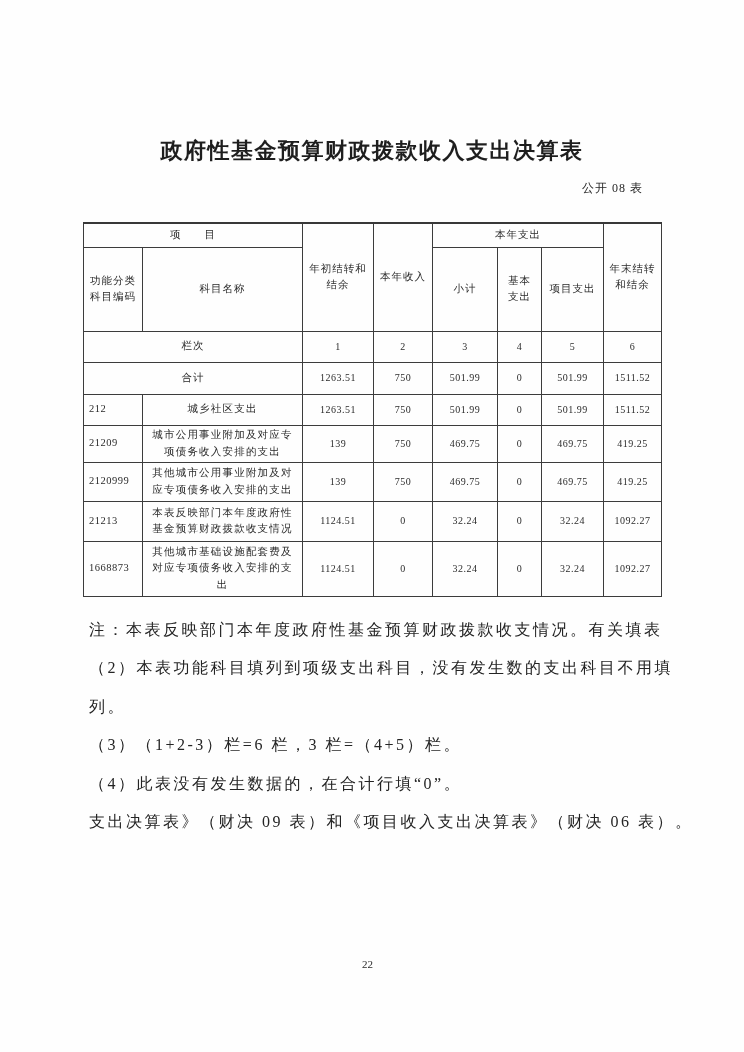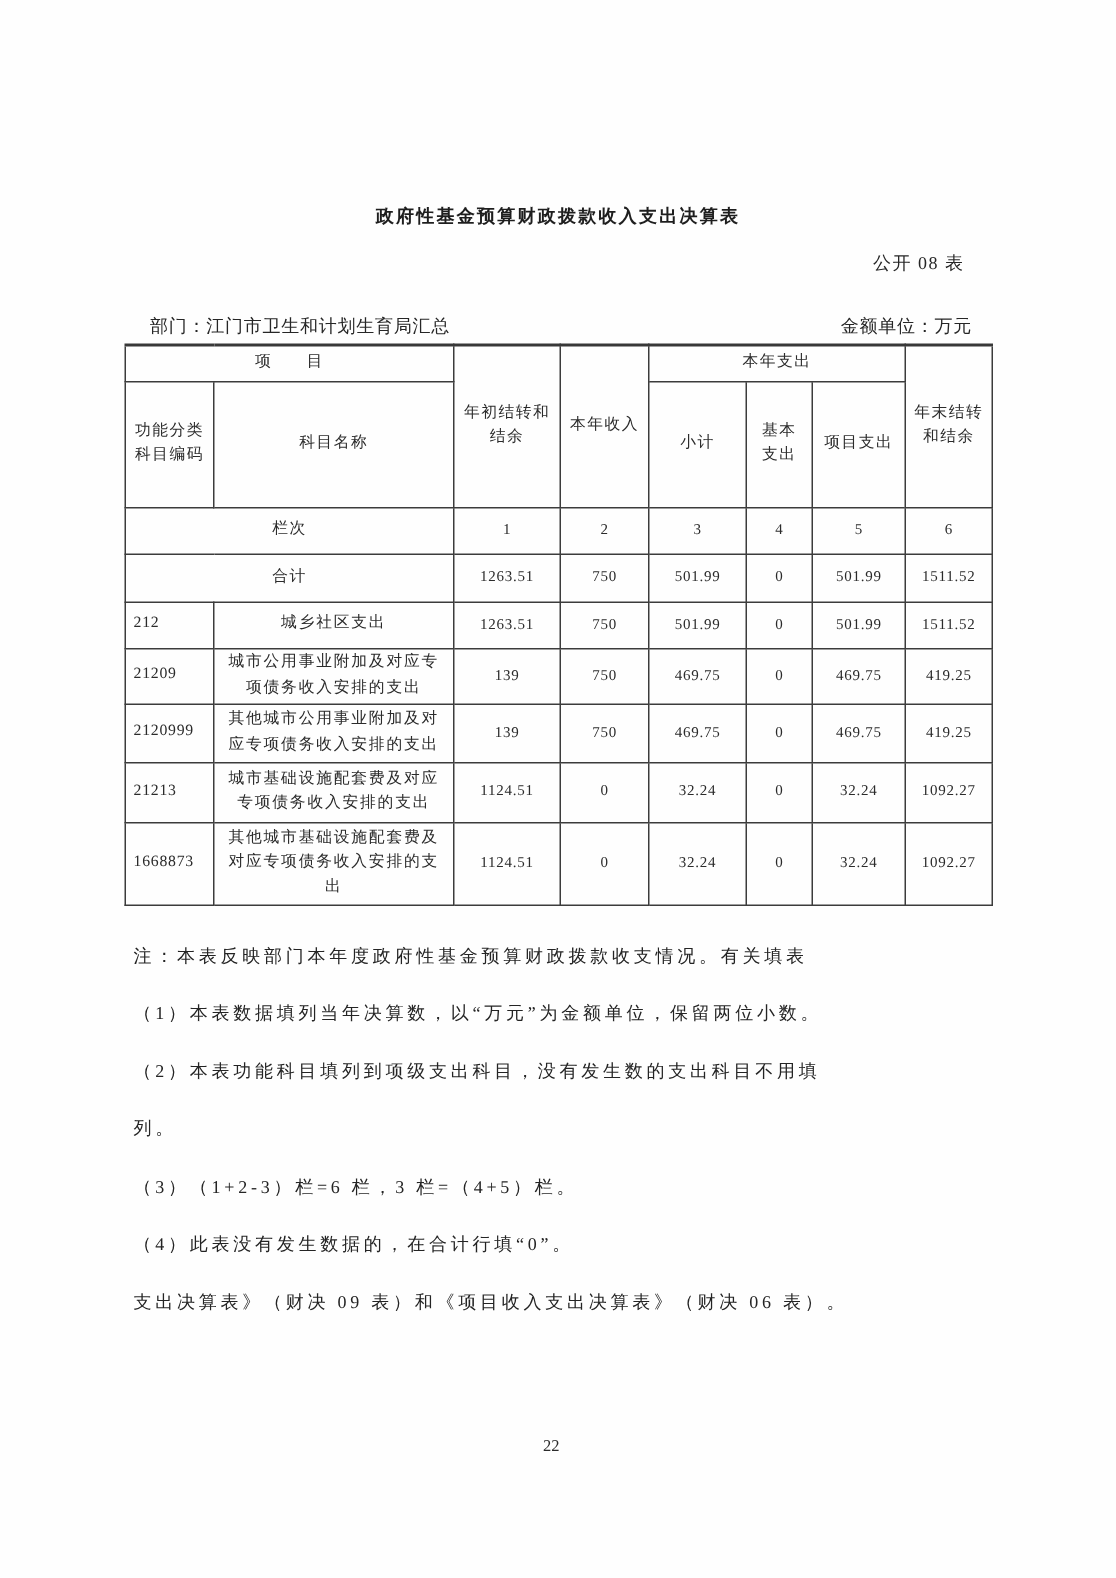--- a/index.html
+++ b/index.html
@@ -21,21 +21,21 @@
     background: #fefefe;
     box-sizing: border-box;
     padding-top: 136px;
   }
   .content {
     width: 578px;
     margin: 0 auto 0 83px;
   }
   .doc-title {
     text-align: center;
-    font-size: 12px;
+    font-size: 22px;
     font-weight: bold;
     letter-spacing: 1.5px;
     margin: 0 0 14px 0;
     color: #1e1e1e;
   }
   .form-code {
     text-align: right;
     font-size: 12px;
     letter-spacing: 1px;
     padding-right: 18px;
@@ -87,21 +87,21 @@
   tr.r-total { height: 32px; }
   tr.r0 { height: 31px; }
   tr.r1 { height: 37px; }
   tr.r2 { height: 39px; }
   tr.r3 { height: 40px; }
   tr.r4 { height: 55px; }
 
   .notes {
     margin-top: 14px;
     padding-left: 6px;
-    font-size: 12px;
+    font-size: 16px;
     letter-spacing: 2.5px;
     color: #242424;
   }
   .note-line {
     height: 38.5px;
     line-height: 38.5px;
     white-space: nowrap;
   }
   .page-number {
     position: absolute;
@@ -116,24 +116,20 @@
 </head>
 <body>
 
 <div class="page">
   <div class="content">
 
     <h1 class="doc-title">政府性基金预算财政拨款收入支出决算表</h1>
 
     <div class="form-code">公开 08 表</div>
 
-    <div class="meta-row">
-      <span class="dept">部门：江门市卫生和计划生育局汇总</span>
-      <span class="unit">金额单位：万元</span>
-    </div>
 
     <table class="budget">
       <colgroup>
         <col style="width:59px">
           <col style="width:160px">
           <col style="width:71px">
           <col style="width:59px">
         <col style="width:65px">
           <col style="width:44px">
           <col style="width:62px">
@@ -201,21 +197,21 @@
           <td class="name">其他城市公用事业附加及对应专项债务收入安排的支出</td>
           <td class="num">139</td>
           <td class="num">750</td>
           <td class="num">469.75</td>
           <td class="num">0</td>
           <td class="num">469.75</td>
           <td class="num">419.25</td>
         </tr>
         <tr class="r3">
           <td class="code">21213</td>
-          <td class="name">城市基础设施配套费及对应专项债务收入安排的支出</td>
+          <td class="name">本表反映部门本年度政府性基金预算财政拨款收支情况</td>
           <td class="num">1124.51</td>
           <td class="num">0</td>
           <td class="num">32.24</td>
           <td class="num">0</td>
           <td class="num">32.24</td>
           <td class="num">1092.27</td>
         </tr>
         <tr class="r4">
           <td class="code">1668873</td>
           <td class="name">其他城市基础设施配套费及对应专项债务收入安排的支出</td>
@@ -224,21 +220,20 @@
           <td class="num">32.24</td>
           <td class="num">0</td>
           <td class="num">32.24</td>
           <td class="num">1092.27</td>
         </tr>
       </tbody>
     </table>
 
     <div class="notes">
       <div class="note-line">注：本表反映部门本年度政府性基金预算财政拨款收支情况。有关填表</div>
-      <div class="note-line">（1）本表数据填列当年决算数，以“万元”为金额单位，保留两位小数。</div>
       <div class="note-line">（2）本表功能科目填列到项级支出科目，没有发生数的支出科目不用填</div>
       <div class="note-line">列。</div>
       <div class="note-line">（3）（1+2-3）栏=6 栏，3 栏=（4+5）栏。</div>
       <div class="note-line">（4）此表没有发生数据的，在合计行填“0”。</div>
       <div class="note-line">支出决算表》（财决 09 表）和《项目收入支出决算表》（财决 06 表）。</div>
     </div>
 
   </div>
 
   <div class="page-number">22</div>

